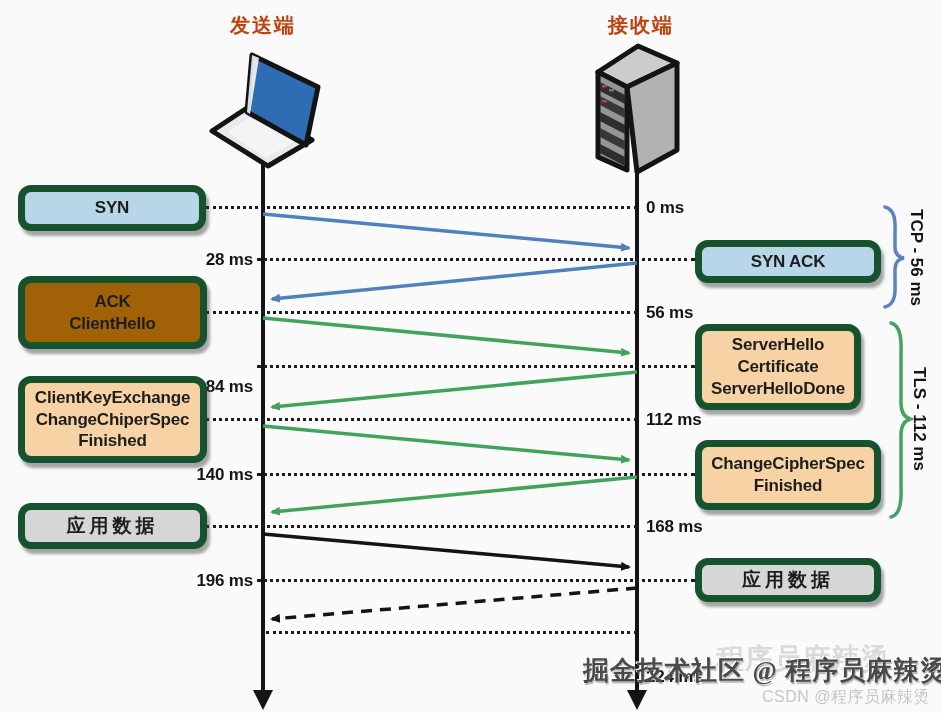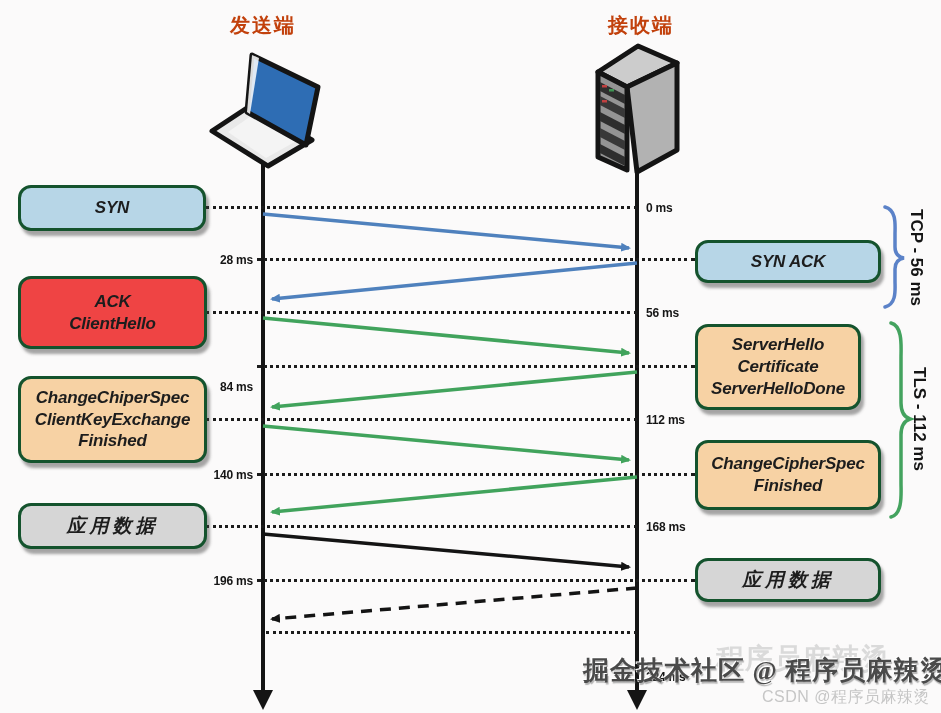--- a/index.html
+++ b/index.html
@@ -12,29 +12,29 @@
     font-family:"Liberation Serif",serif;font-size:20px;font-weight:700;color:#c2410c;
     letter-spacing:2px;white-space:nowrap;
   }
   .timeline{position:absolute;width:4px;background:#141414;}
   .tl-arrowhead{
     position:absolute;width:0;height:0;
     border-left:10px solid transparent;border-right:10px solid transparent;
     border-top:20px solid #141414;
   }
   .msg-box{
-    position:absolute;box-sizing:border-box;border:3px solid #14532d;border-radius:13px;
+    position:absolute;box-sizing:border-box;border:7px solid #14532d;border-radius:13px;
     display:flex;flex-direction:column;align-items:center;justify-content:center;
     font-weight:700;font-size:17px;line-height:1.28;color:#1d1d1d;text-align:left;
-    letter-spacing:-0.2px;box-shadow:3px 5px 3px rgba(60,60,60,0.45);font-style:italic;
+    letter-spacing:-0.2px;box-shadow:3px 5px 3px rgba(60,60,60,0.45);
   }
   .msg-box.cjk{font-family:"Liberation Serif",serif;font-size:19px;letter-spacing:4px;font-weight:600;}
   .dotted{position:absolute;height:0;border-top:3px dotted #1c1c1c;}
   .time-label{
-    position:absolute;transform:translateY(-50%);font-size:12px;font-weight:700;color:#151515;
+    position:absolute;transform:translateY(-50%);font-size:17px;font-weight:700;color:#151515;
     letter-spacing:-0.2px;white-space:nowrap;
   }
   .brace-label{
     position:absolute;font-size:17px;font-weight:700;white-space:nowrap;
     transform:rotate(90deg);transform-origin:left top;letter-spacing:0px;
   }
   #arrow-svg{position:absolute;left:0;top:0;}
   .wm-main{
     position:absolute;left:583px;top:653px;font-family:"Liberation Serif",serif;
     font-size:26px;font-weight:700;letter-spacing:1px;white-space:nowrap;
@@ -133,27 +133,27 @@
     <path id="brace-1" fill="none" stroke-width="3.5" stroke-linecap="round" d="M 891,323 C 903,326 901,347 901,357 L 901,403 C 901,411 904,417 910,419 C 904,421 901,427 901,435 L 901,483 C 901,493 903,514 891,517" stroke="#44a35f"></path>
   </svg>
 
   <div class="brace-label" id="brace-label-0" style="left: 926px; top: 209px; color: rgb(21, 21, 21);">TCP - 56 ms</div>
   <div class="brace-label" id="brace-label-1" style="left: 929px; top: 367px; color: rgb(21, 21, 21);">TLS - 112 ms</div>
 
   <div id="boxes-layer">
       <div class="msg-box" style="left: 18px; top: 185px; width: 188px; height: 46px; background: rgb(183, 214, 231);">
         <div>SYN</div>
       </div>
-      <div class="msg-box" style="left: 18px; top: 276px; width: 189px; height: 73px; background: #ef4444;">
+      <div class="msg-box" style="left: 18px; top: 276px; width: 189px; height: 73px; background: #a16207;">
         <div>ACK</div>
         <div>ClientHello</div>
       </div>
       <div class="msg-box" style="left: 18px; top: 376px; width: 189px; height: 87px; background: rgb(247, 210, 164);">
+        <div>ClientKeyExchange</div>
         <div>ChangeChiperSpec</div>
-        <div>ClientKeyExchange</div>
         <div>Finished</div>
       </div>
       <div class="msg-box cjk" style="left: 18px; top: 503px; width: 189px; height: 46px; background: rgb(214, 214, 214);">
         <div>应用数据</div>
       </div>
       <div class="msg-box" style="left: 695px; top: 240px; width: 186px; height: 43px; background: rgb(183, 214, 231);">
         <div>SYN ACK</div>
       </div>
       <div class="msg-box" style="left: 695px; top: 324px; width: 166px; height: 86px; background: rgb(247, 210, 164);">
         <div>ServerHello</div>

